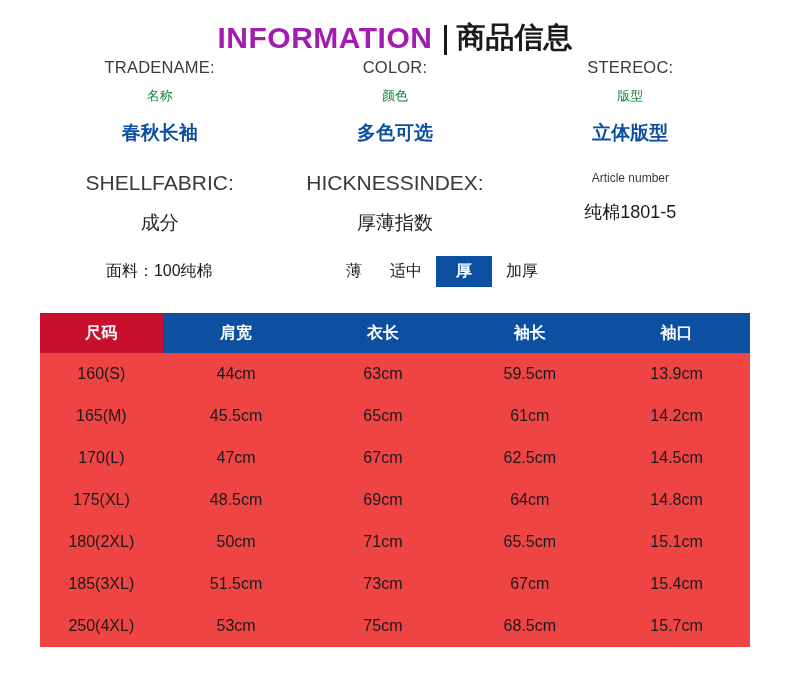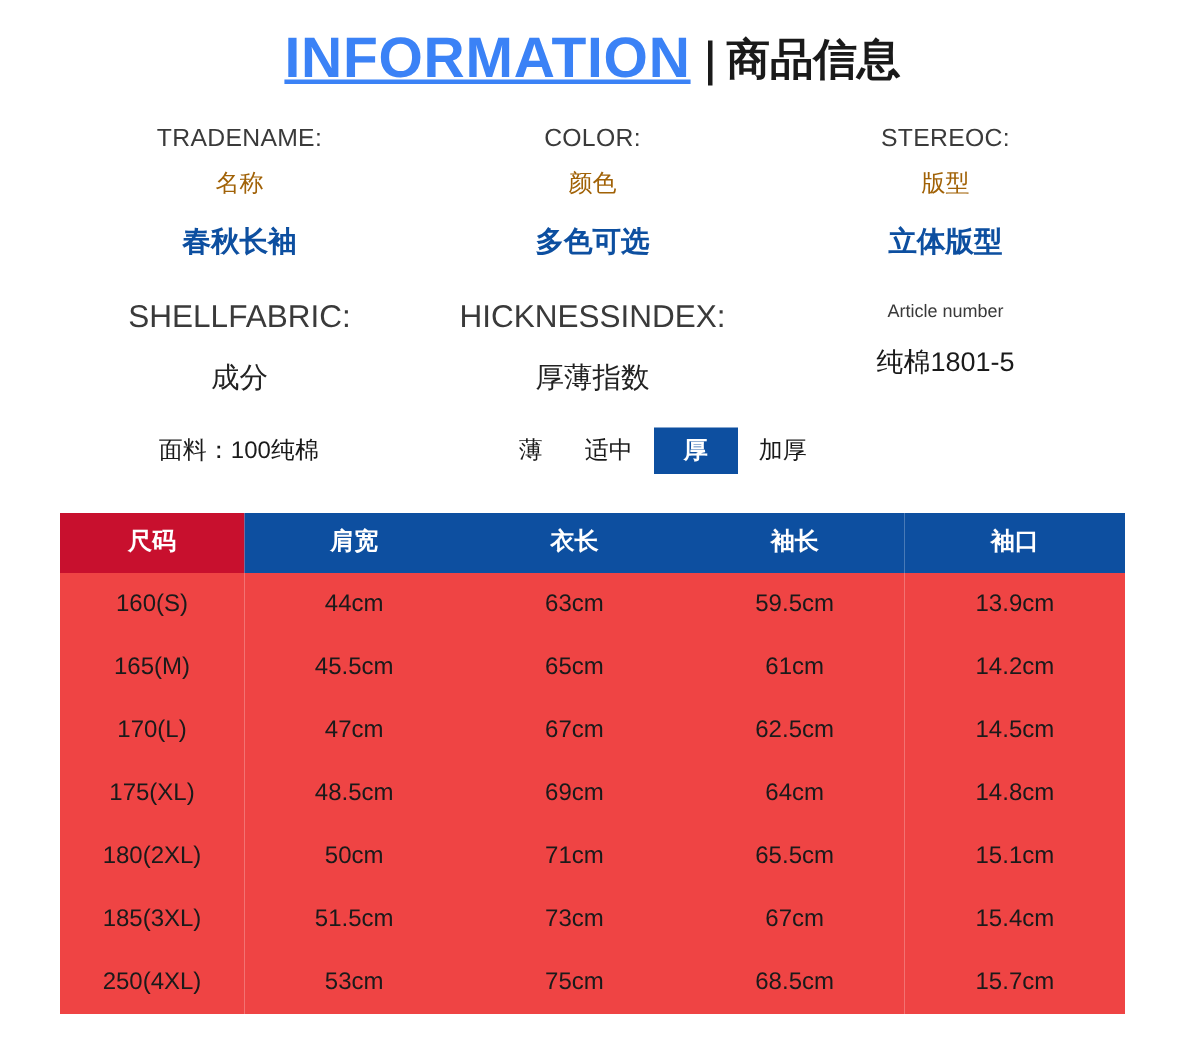--- a/index.html
+++ b/index.html
@@ -25,63 +25,61 @@
     text-align: center;
     padding-top: 18px;
   }
   .header-line {
     display: inline-flex;
     align-items: center;
     justify-content: center;
     gap: 0;
   }
   .header-en {
-    font-size: 38px;
+    font-size: 30px;
     font-weight: bold;
     letter-spacing: 0.5px;
-    color: #3b82f6;
-    text-decoration: underline;
+    color: #a21caf;
   }
   .header-sep {
     display: inline-block;
     width: 3px;
     height: 30px;
     background: #1a1a1a;
     margin: 0 9px 0 12px;
     position: relative;
     top: 2px;
   }
   .header-cn {
     font-size: 29px;
     font-weight: bold;
     color: #1a1a1a;
   }
 
   
   .info {
-    margin-top: 22px;
     padding: 0 42px;
   }
   .info-row {
     display: flex;
     width: 100%;
   }
   .info-cell {
     flex: 1 1 33.33%;
     text-align: center;
   }
   .lbl-en {
     font-size: 16.5px;
     color: #3a3a3a;
     letter-spacing: 0.2px;
     line-height: 1.1;
   }
   .lbl-cn {
-    font-size: 16px;
-    color: #a16207;
+    font-size: 13px;
+    color: #15803d;
     margin-top: 13px;
     line-height: 1.1;
   }
   .val-blue {
     font-size: 19px;
     font-weight: bold;
     color: #0d4fa0;
     margin-top: 20px;
     line-height: 1.1;
   }

